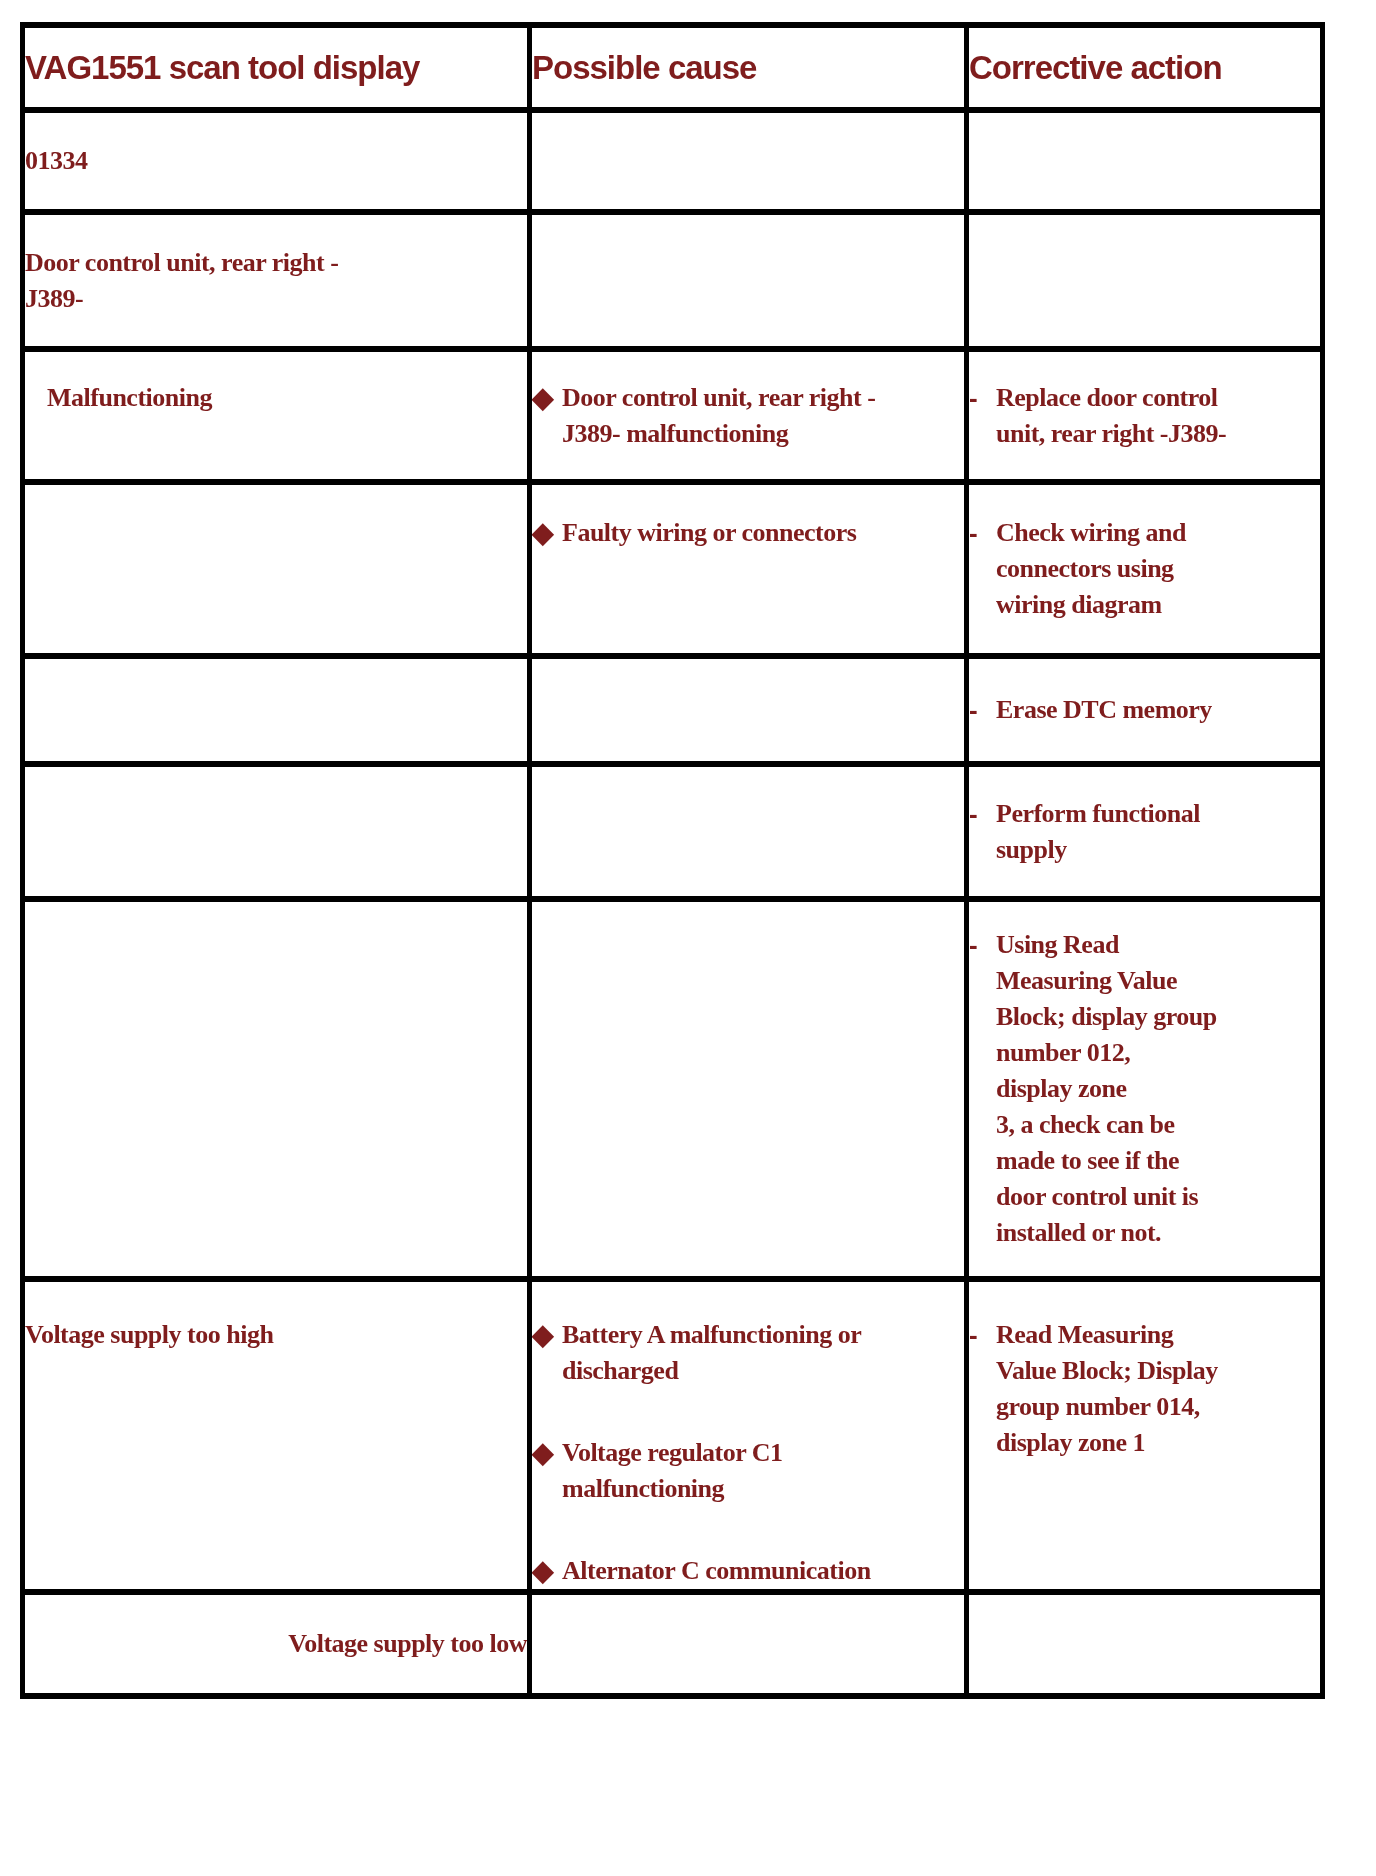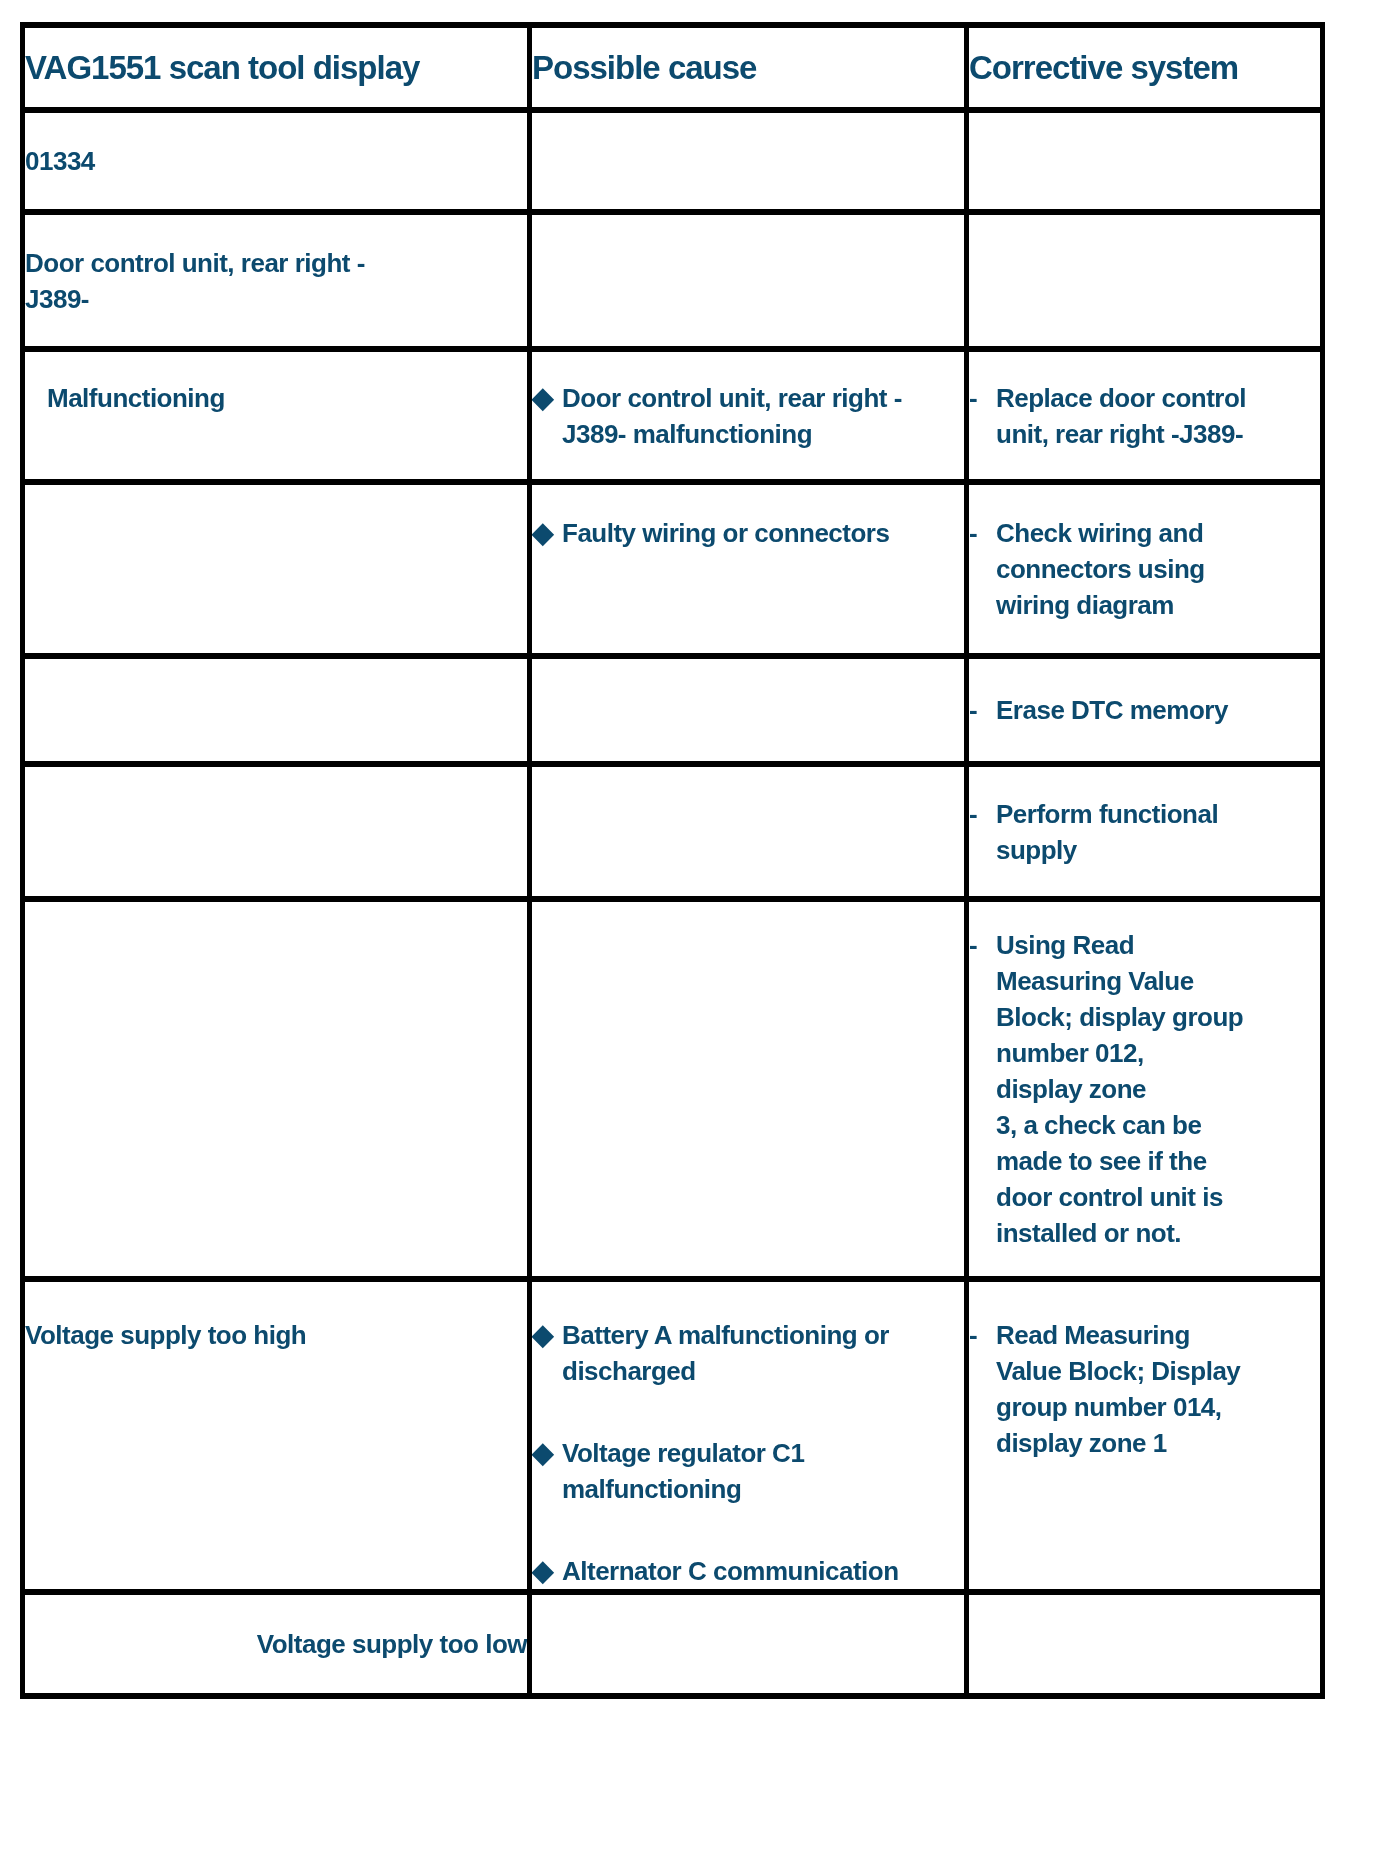--- a/index.html
+++ b/index.html
@@ -2,21 +2,21 @@
 <html><head>
 <meta charset="utf-8">
 <style>
   html,body{margin:0;padding:0;background:#ffffff;}
   .page{
     position:relative;
     width:1187px;height:1876px;
     background:#ffffff;
     font-family:"Liberation Sans", sans-serif;
     font-weight:bold;
-    color:#0c4a6e;
+    color:#7f1d1d;
   }
   table.dtc{
     position:absolute;left:20px;top:22px;
     width:1300px;
     border-collapse:collapse;
     table-layout:fixed;
   }
   table.dtc td, table.dtc th{
     border:solid #000000;
     border-width:6px 5px;
@@ -47,20 +47,21 @@
     font-size:33px;
     letter-spacing:-1px;
     line-height:40px;
     padding:8px 6px 0 28px;
   }
   .body-txt{
     font-size:26px;
     letter-spacing:-0.5px;
     line-height:36px;
     white-space:pre-line;
+    font-family:Liberation Serif, serif;
   }
   td.cell-display{padding-left:28px;padding-right:8px;}
   td.cell-causes{padding-left:20px;padding-right:6px;}
   td.cell-actions{padding-left:18px;padding-right:6px;}
 
   .blk{display:block;}
   .mh2{min-height:72px;}
   .mh3{min-height:108px;}
   .indent{padding-left:22px;}
 
@@ -88,21 +89,21 @@
     <colgroup>
       <col class="c1">
         <col class="c2">
         <col class="c3">
     </colgroup>
 
     <tbody>
         <tr class="hrow">
       <th class="hcell">VAG1551 scan tool display</th>
       <th class="hcell">Possible cause</th>
-      <th class="hcell">Corrective system</th>
+      <th class="hcell">Corrective action</th>
     </tr>
 
     <tr class="r1">
       <td class="cell-display">
         <span class="blk body-txt">01334</span>
       </td>
       <td class="cell-causes"></td>
       <td class="cell-actions"></td>
     </tr>
 

